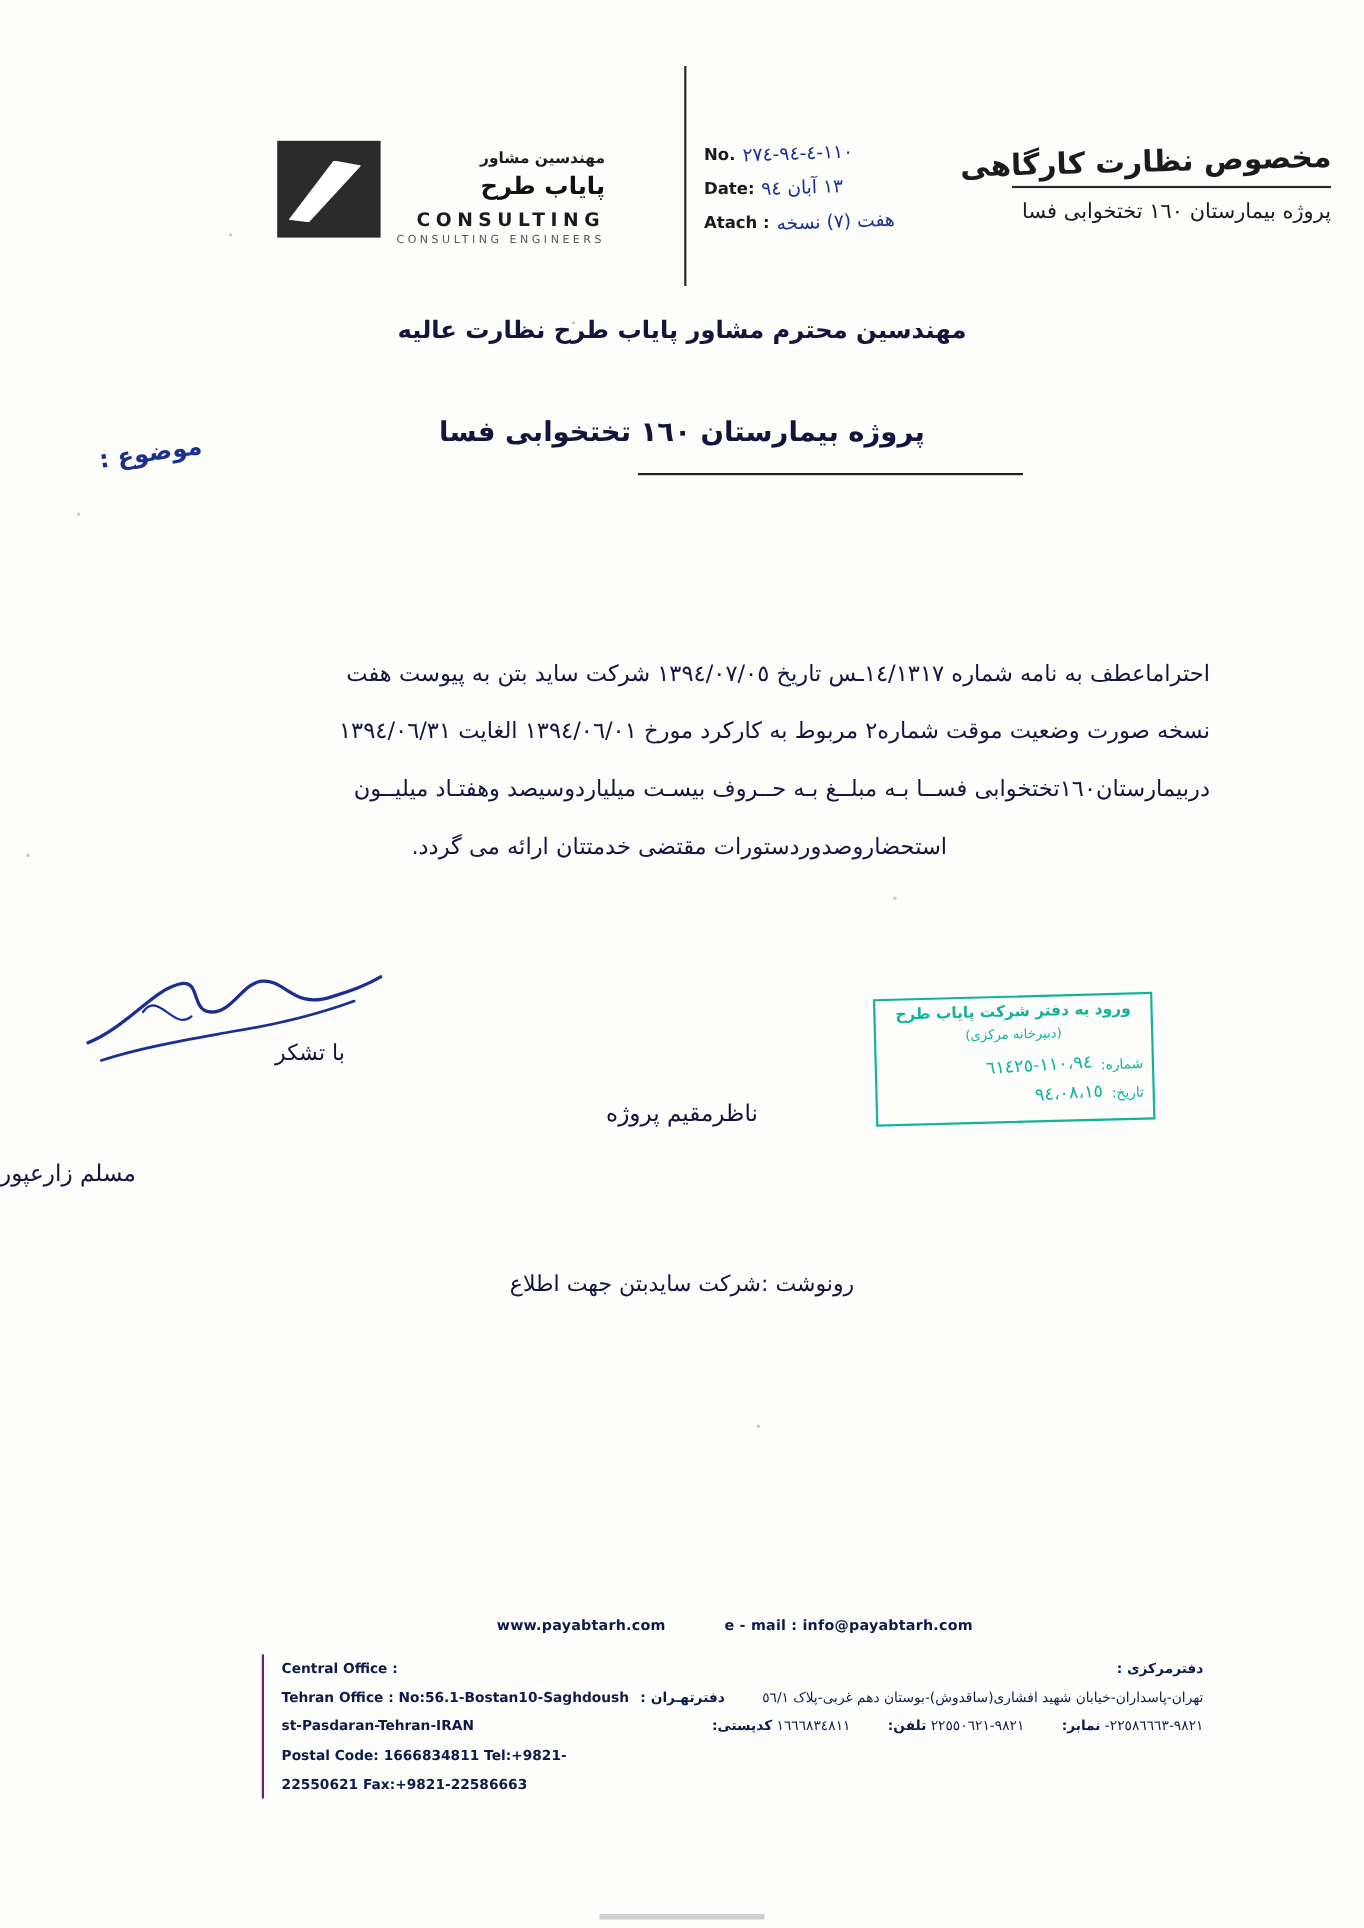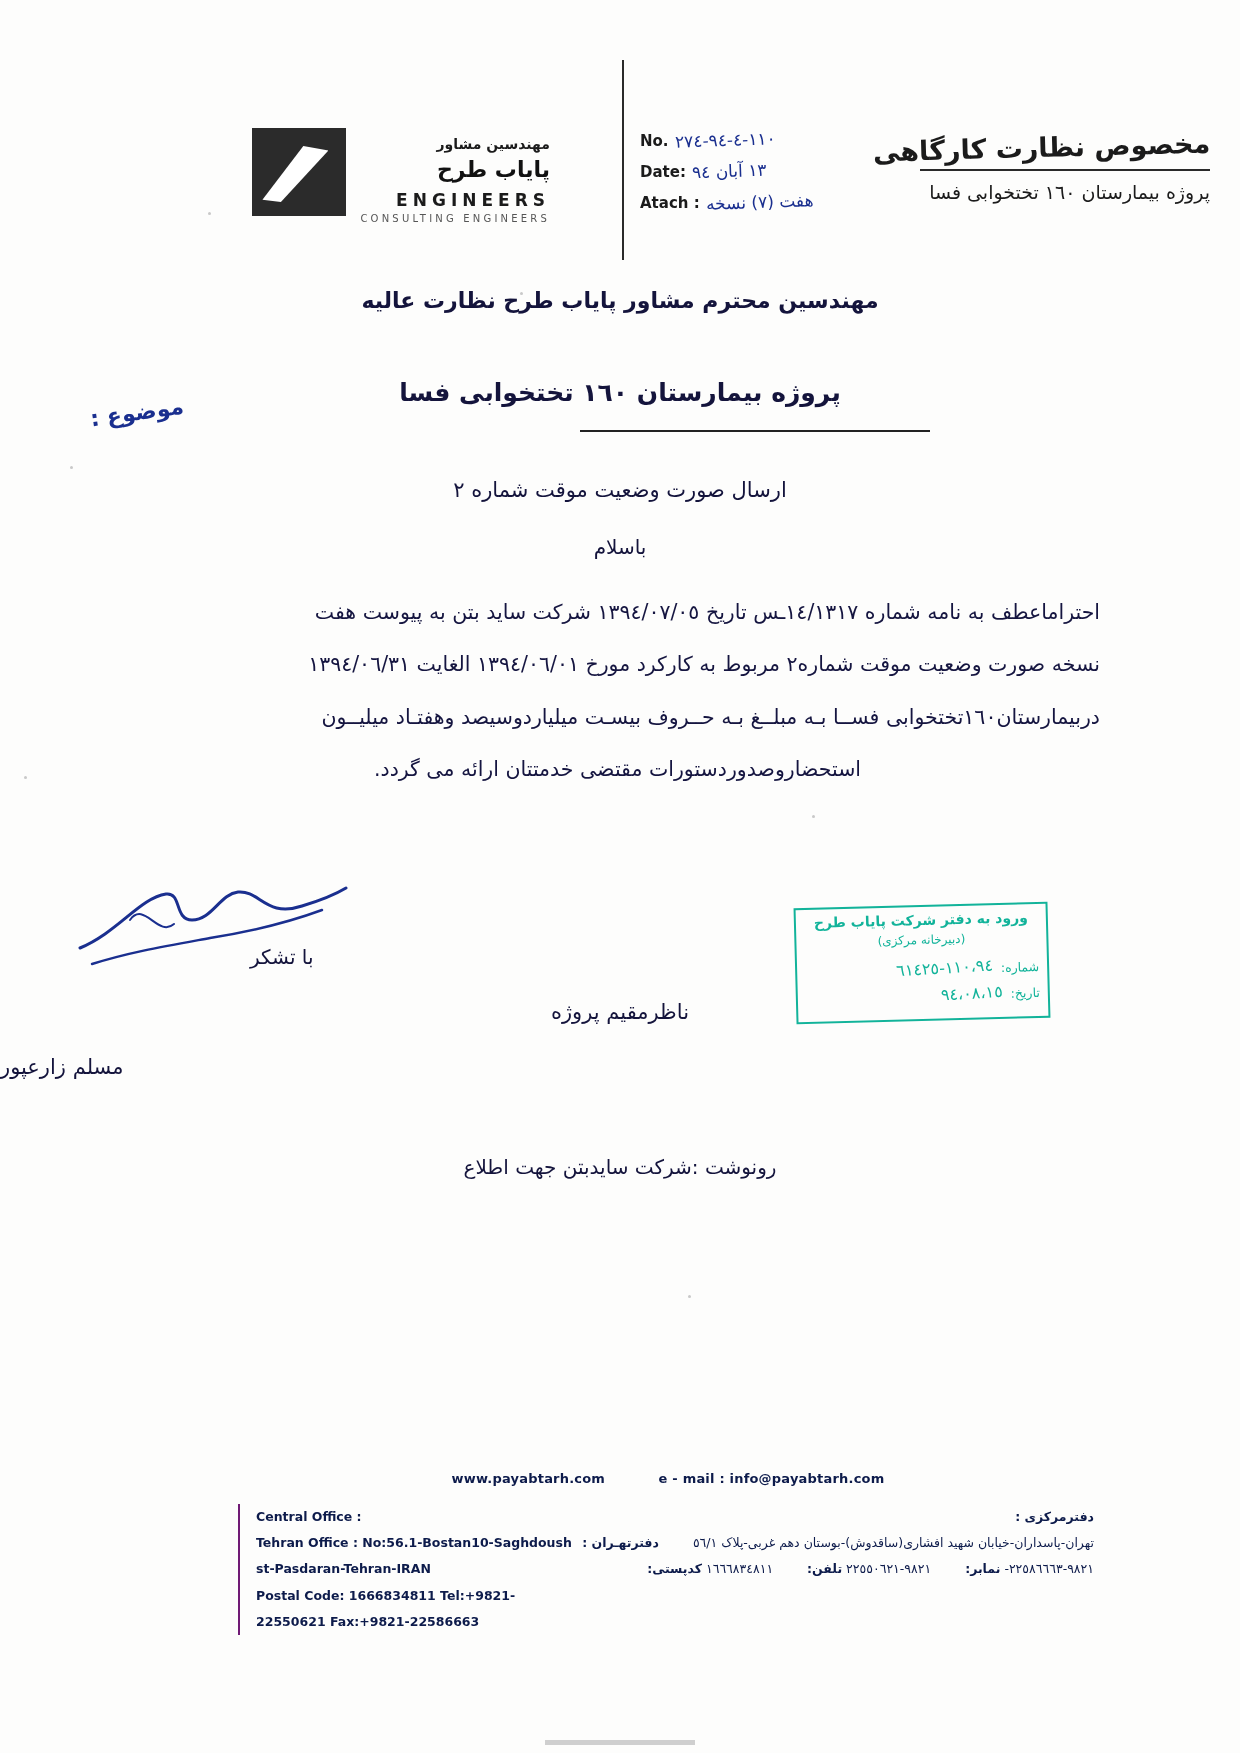--- a/index.html
+++ b/index.html
@@ -387,21 +387,21 @@
 
   <div class="letterhead">
 
     <div class="vrule"></div>
 
     <div class="logo-block">
       <div class="logo-mark"></div>
       <div class="logo-text">
         <div class="logo-fa-1">مهندسین مشاور</div>
         <div class="logo-fa-2">پایاب طرح</div>
-        <div class="logo-en-1">ENGINEERS</div>
+        <div class="logo-en-1">CONSULTING</div>
         <div class="logo-en-2">CONSULTING ENGINEERS</div>
       </div>
     </div>
 
     <div class="ref-block">
       <div class="ref-row">
         <span class="ref-label">No.</span>
         <span class="ref-value">١١٠-٤-٩٤-٢٧٤</span>
       </div>
       <div class="ref-row">
@@ -420,22 +420,20 @@
       <div class="project-line">پروژه بیمارستان ١٦٠ تختخوابی فسا</div>
     </div>
   </div>
 
   <div class="to-line">مهندسین محترم مشاور پایاب طرح نظارت عالیه</div>
 
   <div class="project-title">پروژه بیمارستان ١٦٠ تختخوابی فسا</div>
   <div class="title-underline"></div>
   <div class="subject-mark">موضوع :</div>
 
-  <div class="subject-line">ارسال صورت وضعیت موقت شماره ٢</div>
-  <div class="salaam">باسلام</div>
 
   <div class="para">
     <p>احتراماعطف به نامه شماره ١٤/١٣١٧ـس تاریخ ١٣٩٤/٠٧/٠٥ شرکت ساید بتن به پیوست هفت</p>
     <p>نسخه صورت وضعیت موقت شماره٢  مربوط به کارکرد مورخ ١٣٩٤/٠٦/٠١ الغایت ١٣٩٤/٠٦/٣١</p>
     <p>دربیمارستان١٦٠تختخوابی فســا بـه مبلــغ بـه حــروف بیسـت میلیاردوسیصد وهفتـاد میلیــون</p>
     <p class="l-last">استحضاروصدوردستورات مقتضی خدمتتان ارائه می گردد.</p>
   </div>
 
   <svg class="sig-scribble" viewBox="0 0 280 90">
     <path d="M10 68 C48 52, 70 18, 96 14 C112 12, 104 40, 122 40 C142 40, 150 14, 168 12 C190 10, 196 38, 232 26 C252 20, 266 14, 276 8" fill="none" stroke="#1a2f8f" stroke-width="3" stroke-linecap="round"></path>

